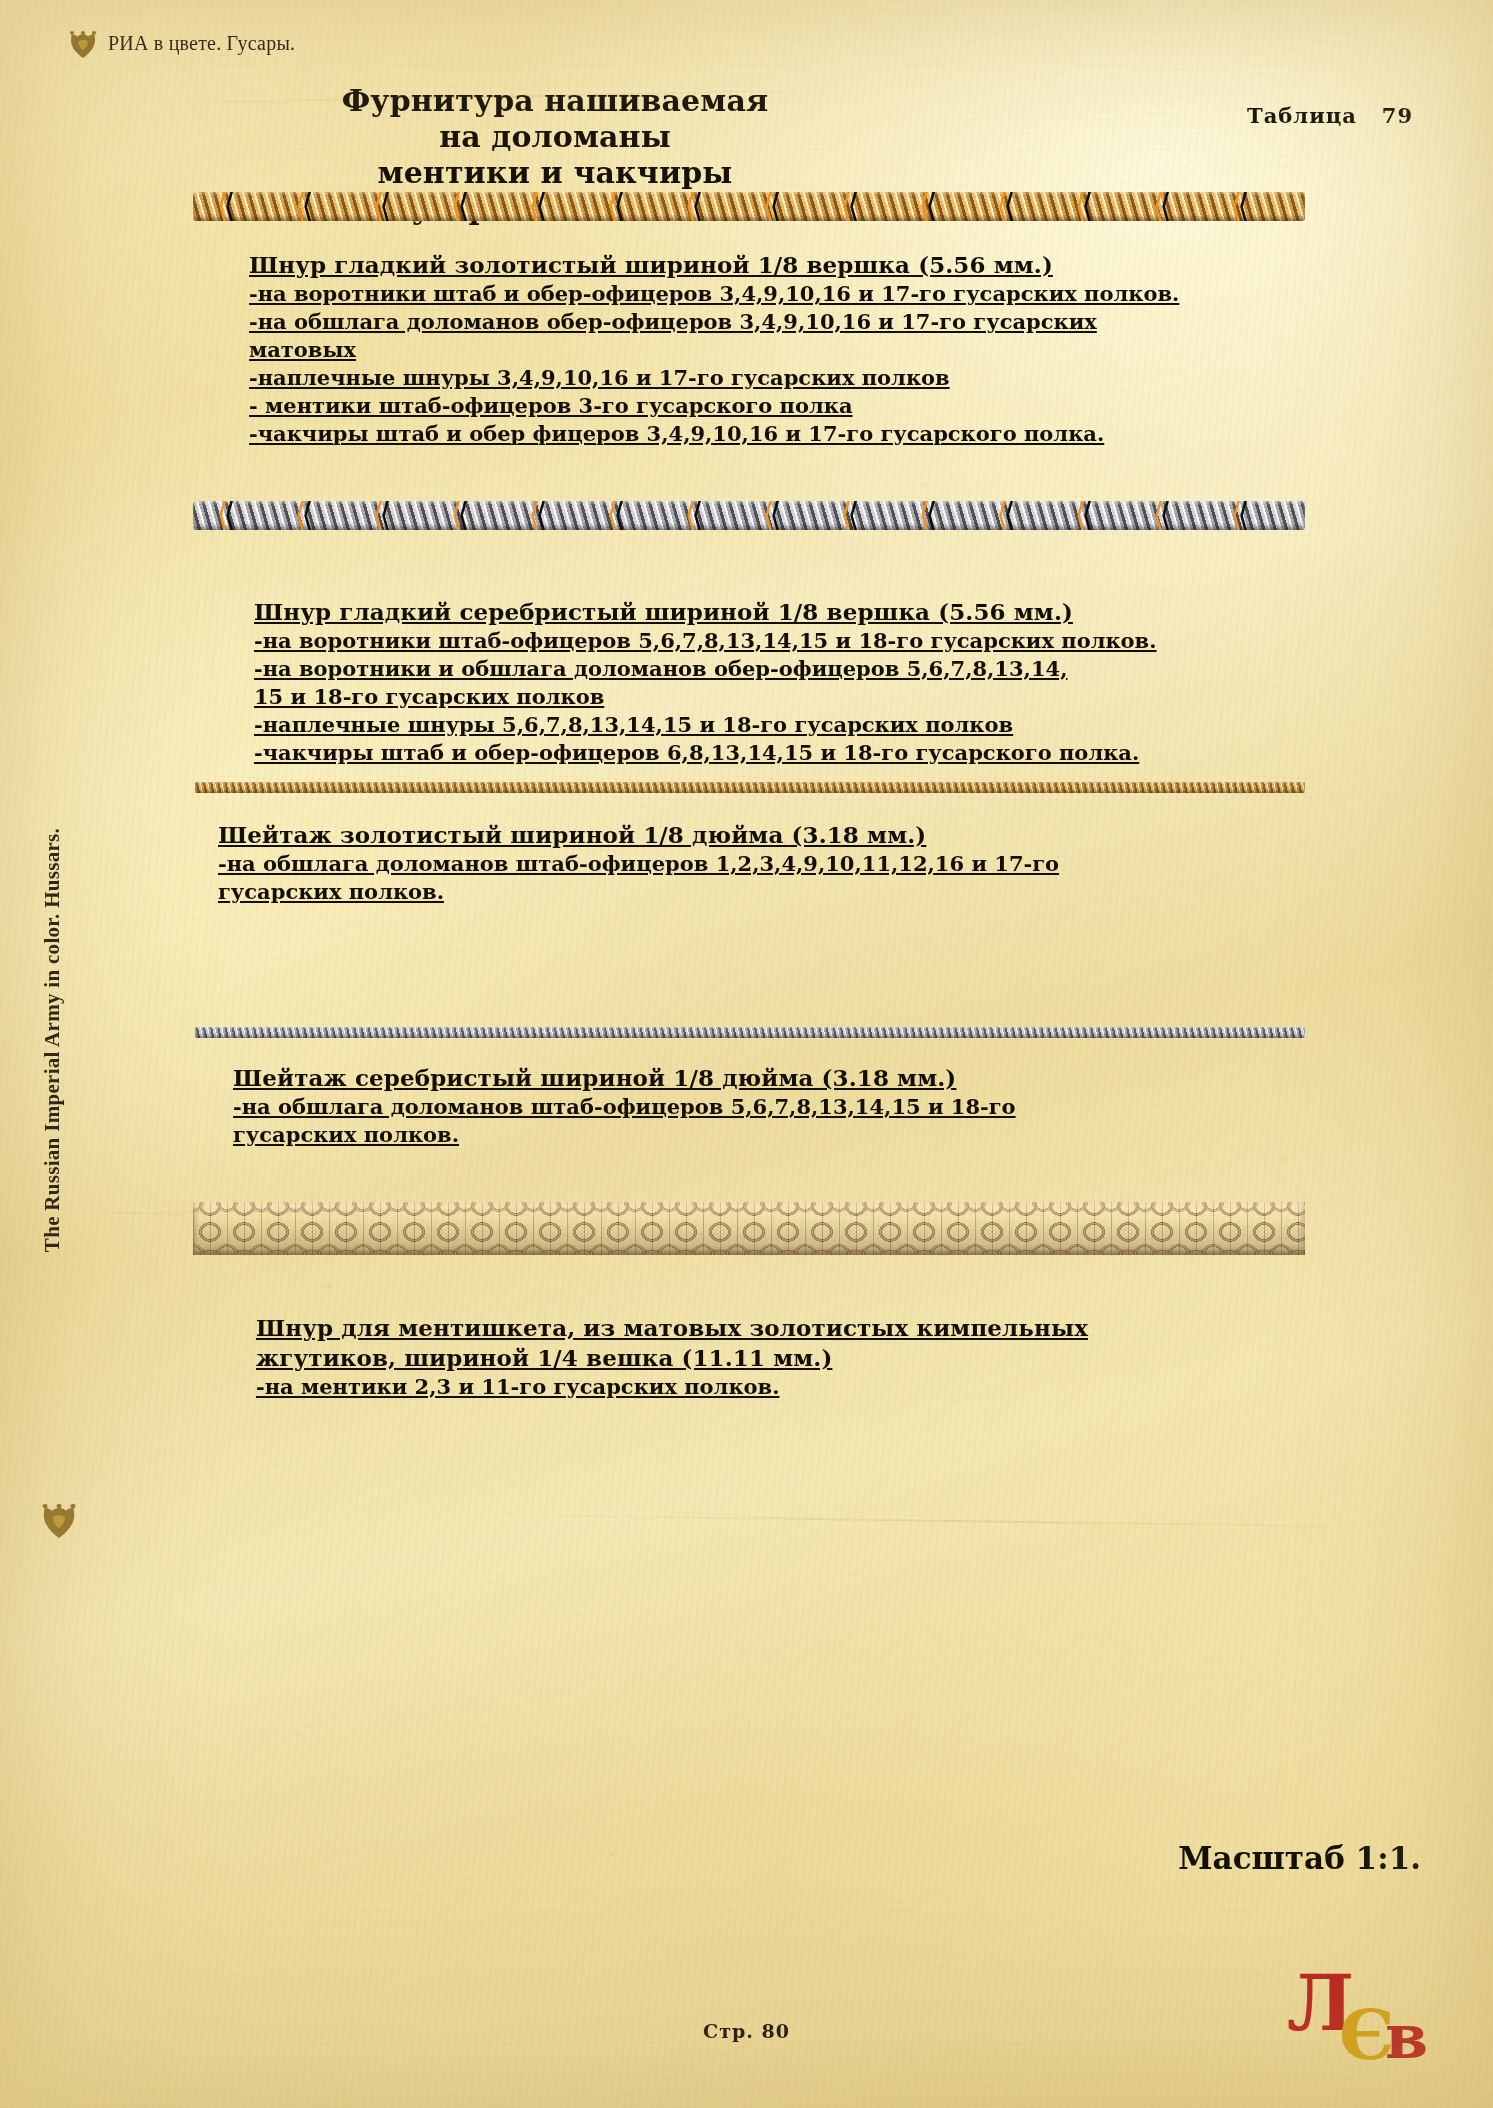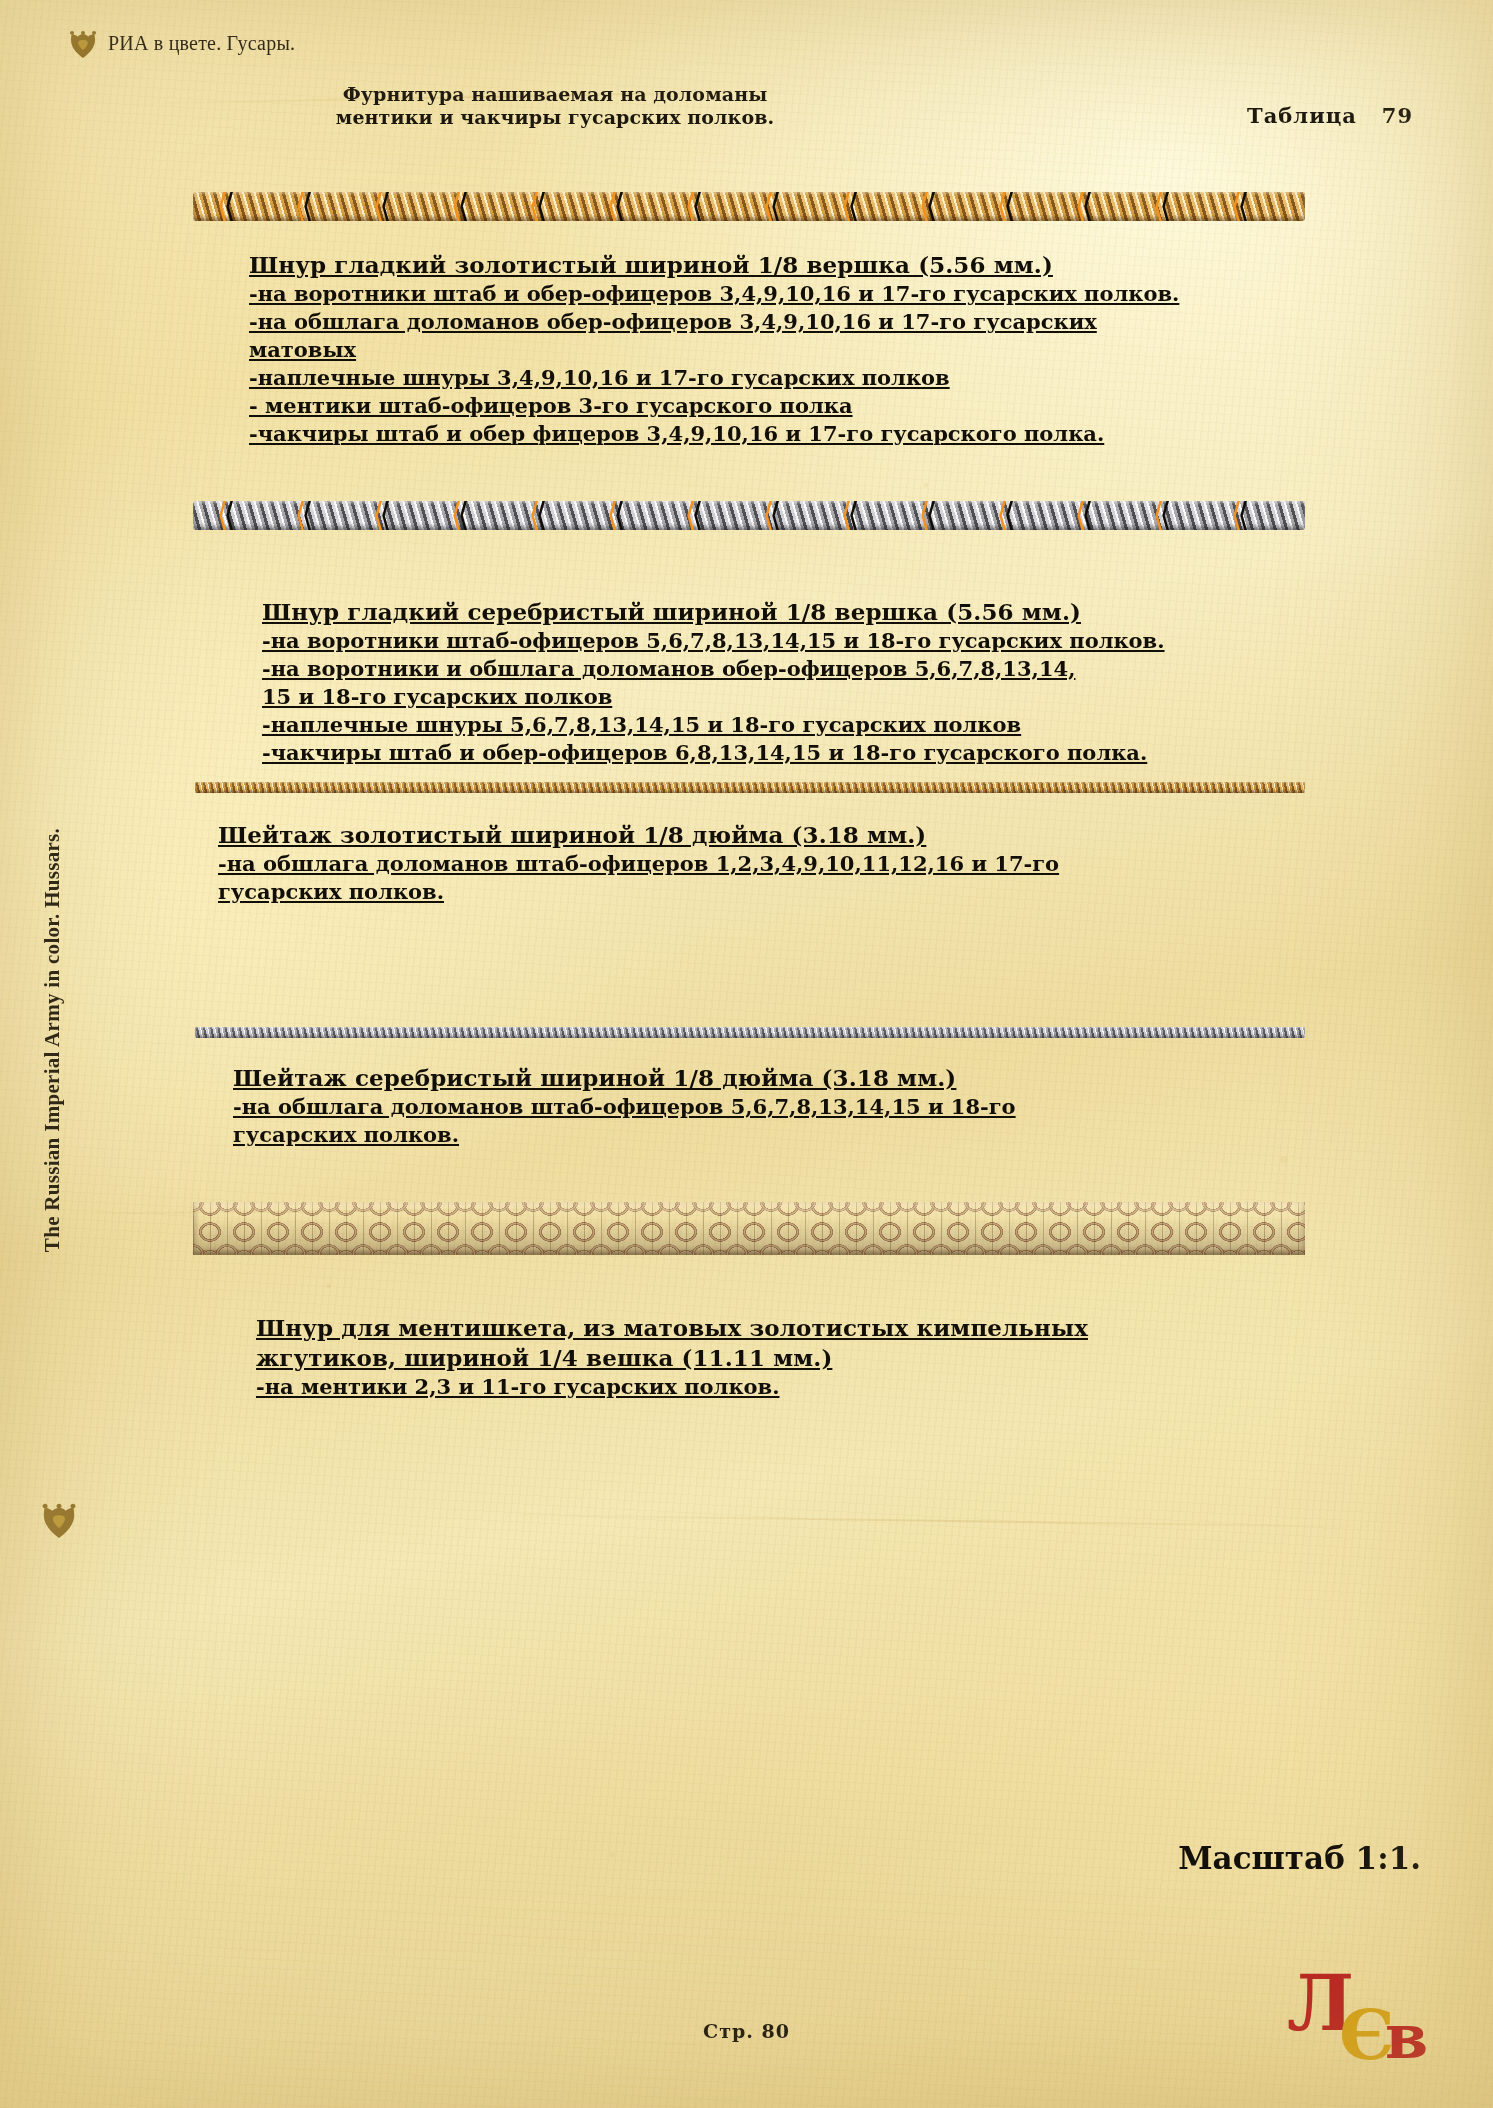--- a/index.html
+++ b/index.html
@@ -26,21 +26,21 @@
   .streak{position:absolute;pointer-events:none;background:linear-gradient(to right,rgba(196,166,88,0),rgba(196,166,88,.20),rgba(196,166,88,0));height:2px;mix-blend-mode:multiply;}
   .vign{position:absolute;inset:0;pointer-events:none;
     box-shadow:inset 0 0 170px 40px rgba(198,168,96,.30), inset 0 0 60px 8px rgba(205,178,110,.18);}
 
   
   .brandbar{position:absolute;left:70px;top:28px;display:flex;align-items:center;gap:12px;}
   .eagle{width:26px;height:30px;}
   .brandtxt{font-family:"Liberation Serif",serif;font-weight:normal;font-size:20px;color:#17120c;letter-spacing:.2px;}
 
   .title{position:absolute;left:320px;top:83px;width:470px;text-align:center;
-    font-family:"DejaVu Serif",serif;font-weight:bold;font-size:19px;line-height:1.20;
+    font-family:"DejaVu Serif",serif;font-weight:bold;font-size:30px;line-height:1.20;
     color:#14100a;letter-spacing:.1px;}
   .tabnum{position:absolute;right:80px;top:103px;
     font-family:"DejaVu Serif",serif;font-weight:bold;font-size:21px;color:#14100a;letter-spacing:1px;}
 
   
   .block{position:absolute;color:#120e08;font-family:"DejaVu Serif",serif;text-decoration:underline;}
   .hd{font-size:23px;font-weight:bold;letter-spacing:.1px;line-height:1.30;}
   .ln{font-size:21px;font-weight:bold;letter-spacing:0px;line-height:1.33;}
 
   
@@ -275,21 +275,21 @@
         <b class="o"></b>
         <b class="k"></b>
       </div>
     <div class="chev" style="left:1040px;">
         <b class="o"></b>
         <b class="k"></b>
       </div>
   </div>
 </div>
 
-<div class="block" style="left:262px;top:597px;width:1010px;">
+<div class="block" style="left:254px;top:597px;width:1010px;">
   <div class="hd">Шнур гладкий  серебристый шириной 1/8 вершка (5.56 мм.)</div>
   <div class="ln">-на воротники штаб-офицеров 5,6,7,8,13,14,15 и 18-го гусарских полков.</div>
   <div class="ln">-на воротники и обшлага доломанов обер-офицеров 5,6,7,8,13,14,</div>
   <div class="ln">15 и 18-го гусарских полков</div>
   <div class="ln">-наплечные шнуры 5,6,7,8,13,14,15 и 18-го гусарских полков</div>
   <div class="ln">-чакчиры штаб и обер-офицеров 6,8,13,14,15 и 18-го гусарского полка.</div>
 </div>
 
 <div class="cord flat-gold" style="left:195px;top:782px;width:1110px;height:11px;"></div>
 

